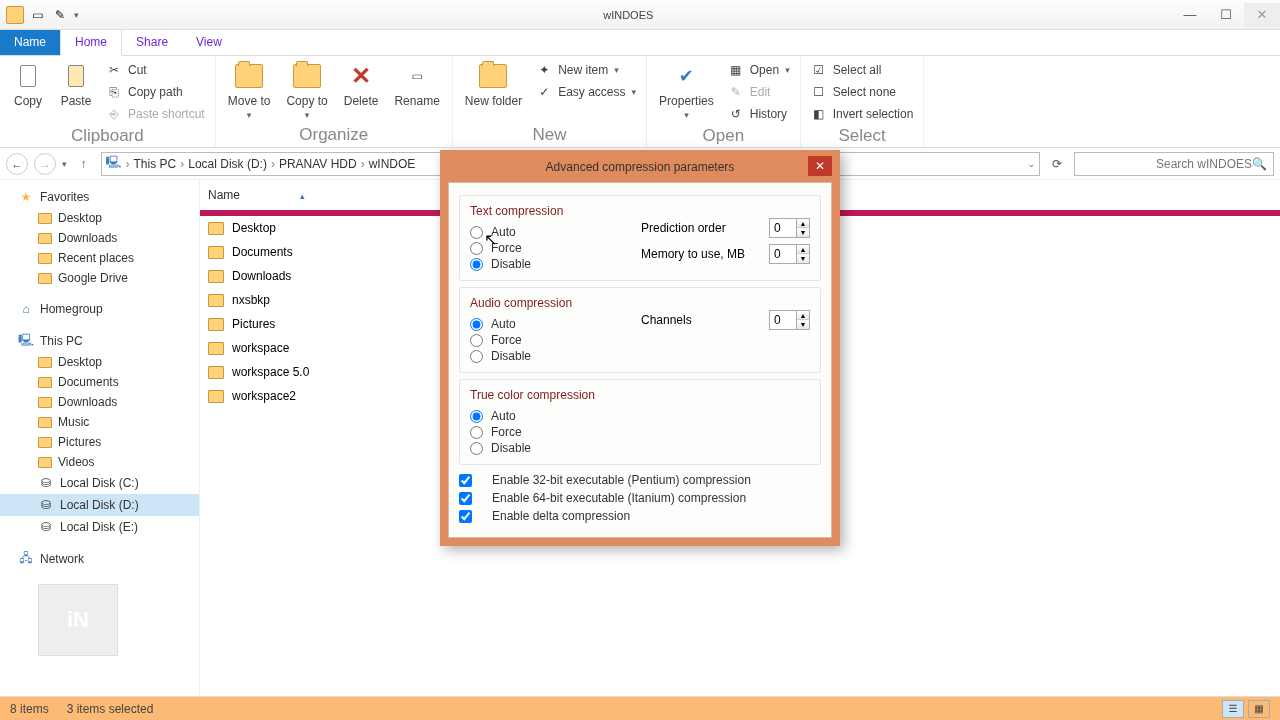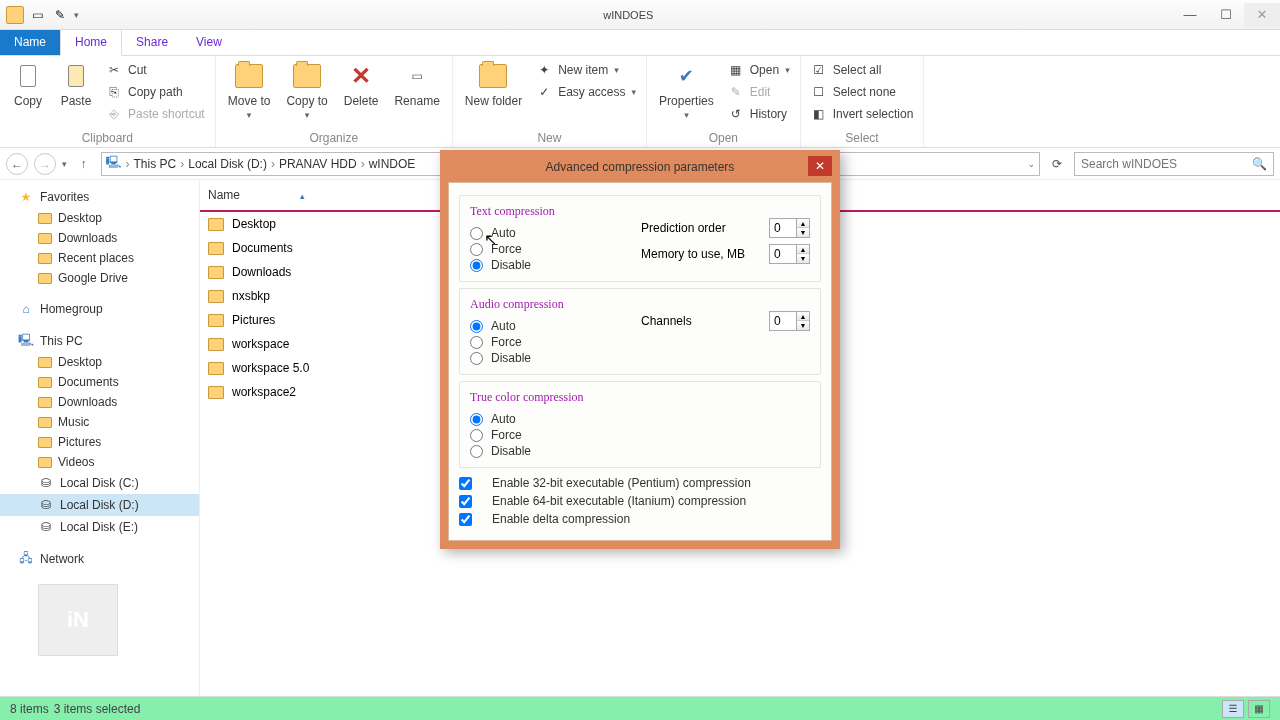--- a/index.html
+++ b/index.html
@@ -17,21 +17,21 @@
 
 .ribbon-tabs { height: 26px; background: #fff; border-bottom: 1px solid #ddd; display: flex; align-items: flex-end; }
 .tab { padding: 5px 14px 6px; color: #6d28d9; }
 .tab.file { background: #1979ca; color: #fff; }
 .tab.active { border: 1px solid #ddd; border-bottom: 1px solid #fff; margin-bottom: -1px; }
 
 
 .ribbon { height: 92px; background: #fff; border-bottom: 1px solid #ddd; display: flex; }
 .ribbon-group { border-right: 1px solid #eee; padding: 2px 6px 0; display: flex; flex-direction: column; }
 .ribbon-group-inner { display: flex; align-items: flex-start; gap: 4px; flex: 1; }
-.ribbon-group-label { text-align: center; color: #888; font-size: 12px; padding: 2px 0; }
+.ribbon-group-label { text-align: center; color: #888; font-size: 17px; padding: 2px 0; }
 .big-btn { display: flex; flex-direction: column; align-items: center; gap: 2px; padding: 2px 6px; color: #444; min-width: 42px; }
 .big-btn .bi { width: 32px; height: 32px; display:flex;align-items:center;justify-content:center;}
 .small-list { display: flex; flex-direction: column; gap: 2px; padding-top: 2px; }
 .small-btn { display: flex; align-items: center; gap: 6px; padding: 2px 4px; color: #444; }
 .small-btn.dim { color: #aaa; }
 .si { width: 16px; height: 16px; display:inline-flex;align-items:center;justify-content:center;}
 .folder-ic { width:28px;height:24px;background:#ffd27a;border:1px solid #c89b3a;border-radius:2px;position:relative;}
 .folder-ic::before{content:"";position:absolute;top:-4px;left:2px;width:10px;height:4px;background:#ffd27a;border:1px solid #c89b3a;border-bottom:none;border-radius:2px 2px 0 0;}
 .clip-ic{width:16px;height:22px;border:1px solid #888;border-radius:2px;background:#fff;position:relative;}
 .x-ic{color:#c0392b;font-size:24px;font-weight:bold;}
@@ -39,58 +39,58 @@
 .chev{font-size:9px;color:#666;}
 
 
 .addr-row { height: 32px; display: flex; align-items: center; gap: 6px; padding: 0 6px; background: #fff; border-bottom: 1px solid #eee; }
 .nav-btn { width: 22px; height: 22px; border: 1px solid #ccc; border-radius: 50%; display:flex;align-items:center;justify-content:center;color:#555;background:#fff;}
 .nav-btn.flat{border:none;}
 .addr-bar { flex: 1; height: 24px; border: 1px solid #bbb; display: flex; align-items: center; padding: 0 4px; gap: 4px; background: #fff; }
 .crumb { display:flex;align-items:center;gap:3px;color:#333;}
 .crumb-sep{color:#888;}
 .search-box { width: 200px; height: 24px; border: 1px solid #bbb; display:flex;align-items:center;padding:0 6px;color:#888;background:#fff;}
-.search-box input{border:none;outline:none;flex:1;color:#888;}
+.search-box input{border:none;outline:none;flex:1;color:#888;text-align:right;}
 
 
 .main { display: flex; height: 516px; }
 .tree { width: 200px; border-right: 1px solid #eee; padding: 6px 0; overflow: hidden;}
 .tree-item { display:flex;align-items:center;gap:6px;padding:3px 6px 3px 18px;color:#333;}
 .tree-item.sel{background:#cde6f7;}
 .tree-item .ti{width:16px;height:16px;display:inline-flex;align-items:center;justify-content:center;}
 .tree-star{color:#f6b83c;}
 .tree-folder{width:14px;height:11px;background:#ffd27a;border:1px solid #c89b3a;border-radius:1px;display:inline-block;}
 .tree-pc{color:#3a7abd;}
 .tree-item.sub{padding-left:38px;}
 .tree-item.head{font-weight:normal;}
 .tree-sep{height:10px;}
 
 .filelist { flex: 1; }
-.fl-head { display:flex;border-bottom:2px solid #be185d;color:#333;padding:4px 0;}
+.fl-head { display:flex;border-bottom:6px solid #be185d;color:#333;padding:4px 0;}
 .fl-head .col{padding:4px 8px;}
 .col.name{width:240px;}
 .col.date{width:120px;}
 .fl-row{display:flex;align-items:center;padding:2px 0;}
 .fl-row .col{padding:3px 8px;display:flex;align-items:center;gap:8px;}
 .fl-folder{width:16px;height:13px;background:#ffd27a;border:1px solid #c89b3a;border-radius:1px;}
 .sort-ind{color:#3a7abd;font-size:9px;margin-left:60px;}
 
 
-.status { height: 24px; border-top: 1px solid #ddd; display:flex;align-items:center;padding:0 10px;gap:5px;color:#444;background:#86efac;}
+.status { height: 24px; border-top: 1px solid #ddd; display:flex;align-items:center;padding:0 10px;gap:18px;color:#444;background:#fdba74;}
 .status .right{margin-left:auto;display:flex;gap:4px;}
 .view-btn{width:22px;height:18px;border:1px solid #aaa;display:flex;align-items:center;justify-content:center;font-size:10px;}
 .view-btn.sel{background:#cde6f7;}
 
 
 .dialog-wrap{position:absolute;left:440px;top:150px;width:400px;background:#e08b5e;padding:8px;box-shadow:4px 4px 12px rgba(0,0,0,0.3);}
 .dlg-title{display:flex;align-items:center;justify-content:center;color:#333;font-size:13px;padding:2px 0 8px;position:relative;}
 .dlg-close{position:absolute;right:0;top:-2px;width:24px;height:20px;background:#c0392b;color:#fff;display:flex;align-items:center;justify-content:center;font-size:12px;}
 .dlg-body{background:#fdfdfb;border:1px solid #d8b89f;padding:6px 10px 12px;}
 .group-box{border:1px solid #e5e5e5;border-radius:2px;margin:6px 0;padding:8px 10px;position:relative;}
-.group-title{color:#a21caf;margin-bottom:6px;font-family:Liberation Serif, serif;}
+.group-title{color:#7f1d1d;margin-bottom:6px;}
 .radio-row{display:flex;align-items:center;gap:8px;padding:1px 0;color:#333;}
 .radio-row input{margin:0;}
 .field-row{position:absolute;display:flex;align-items:center;gap:8px;}
 .spin{display:flex;align-items:center;border:1px solid #aaa;height:20px;}
 .spin input{width:26px;border:none;outline:none;text-align:left;padding:0 4px;}
 .spin-btns{display:flex;flex-direction:column;border-left:1px solid #aaa;}
 .spin-btns span{width:12px;height:9px;display:flex;align-items:center;justify-content:center;font-size:7px;background:linear-gradient(#fff,#e8e8e8);border-bottom:1px solid #ccc;}
 .spin-btns span:last-child{border-bottom:none;}
 .check-row{display:flex;align-items:center;gap:20px;padding:2px 0;color:#333;}
 .dlg-buttons{display:flex;justify-content:center;gap:12px;margin-top:14px;}

